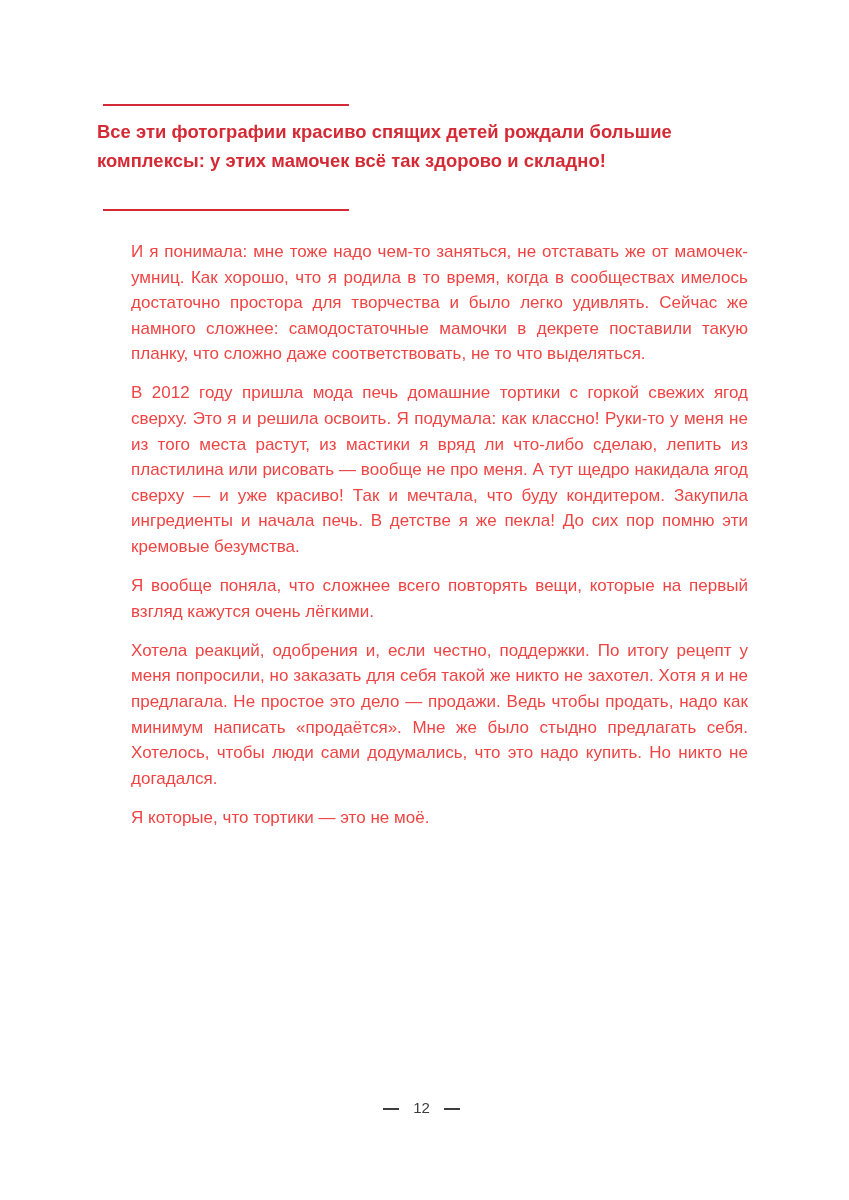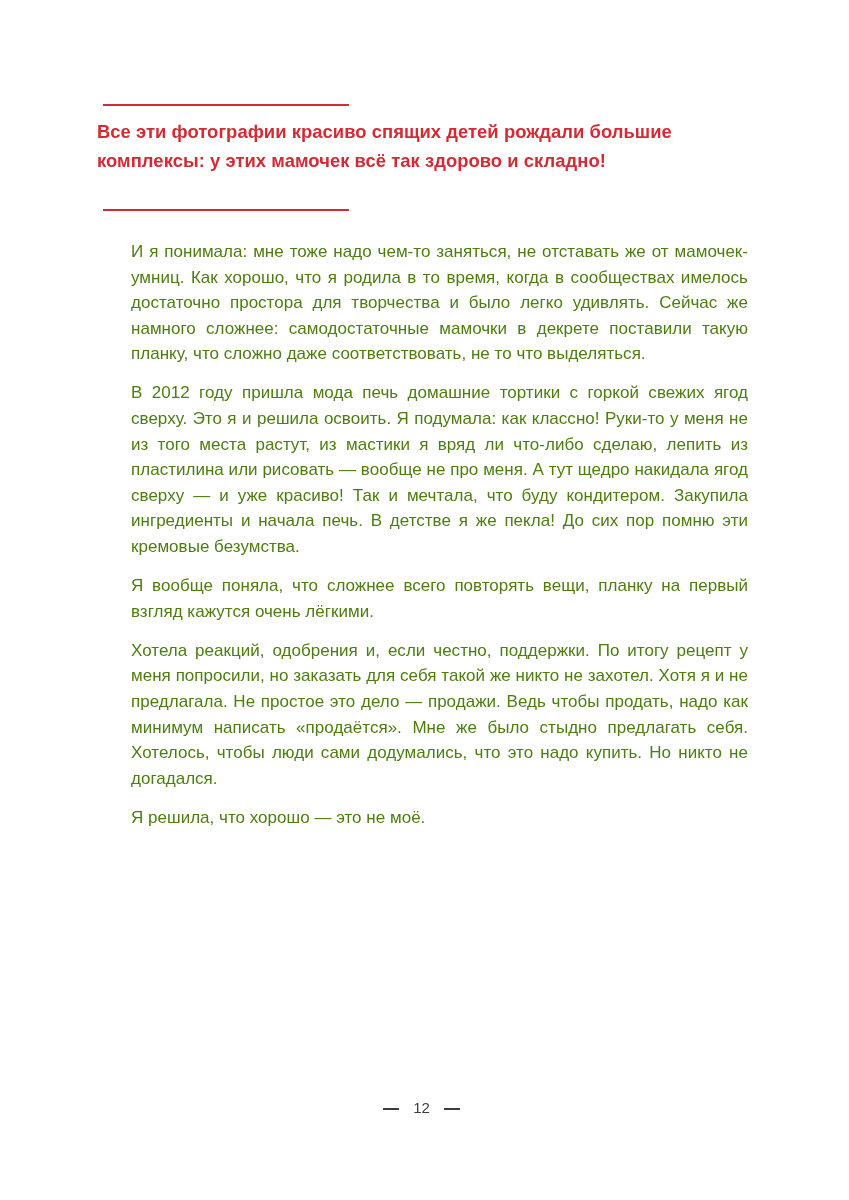--- a/index.html
+++ b/index.html
@@ -1,35 +1,35 @@
 <!DOCTYPE html>
 <html><head>
 <meta charset="utf-8">
 <style>
   html, body { margin: 0; padding: 0; background: #ffffff; }
   body { width: 849px; height: 1200px; position: relative; overflow: hidden; font-family: "Liberation Sans", "DejaVu Sans", sans-serif; }
   .rule { position: absolute; left: 103px; width: 246px; height: 2px; background: #d42a35; }
   .rule.top { top: 104px; }
   .rule.bottom { top: 209px; }
   .callout { position: absolute; left: 97px; top: 117px; width: 620px; color: #d42a35; font-size: 18.4px; line-height: 29px; font-weight: 600; letter-spacing: 0.05px; }
-  .body-text { position: absolute; left: 131px; top: 239px; width: 617px; color: #4d7c0f; font-size: 17px; line-height: 25.6px; letter-spacing: 0.02px; }
+  .body-text { position: absolute; left: 131px; top: 239px; width: 617px; color: #ef4444; font-size: 17px; line-height: 25.6px; letter-spacing: 0.02px; }
   .body-text p { margin: 0 0 13.5px 0; text-align: justify; text-align-last: left; }
   .page-number { position: absolute; left: 0; width: 843px; top: 1099px; text-align: center; color: #3d3d3d; font-size: 15px; }
   .page-number .dash { display: inline-block; width: 16px; height: 1.5px; background: #3d3d3d; vertical-align: middle; margin: 0 14px; }
 </style>
 </head>
 <body>
 
 <div class="rule top"></div>
 <div class="callout">Все эти фотографии красиво спящих детей рождали большие комплексы: у этих мамочек всё так здорово и складно!</div>
 <div class="rule bottom"></div>
 
 <div class="body-text">
   <p>И я понимала: мне тоже надо чем-то заняться, не отставать же от мамочек-умниц. Как хорошо, что я родила в то время, когда в сообществах имелось достаточно простора для творчества и было легко удивлять. Сейчас же намного сложнее: самодостаточные мамочки в декрете поставили такую планку, что сложно даже соответствовать, не то что выделяться.</p>
   <p>В 2012 году пришла мода печь домашние тортики с горкой свежих ягод сверху. Это я и решила освоить. Я подумала: как классно! Руки-то у меня не из того места растут, из мастики я вряд ли что-либо сделаю, лепить из пластилина или рисовать — вообще не про меня. А тут щедро накидала ягод сверху — и уже красиво! Так и мечтала, что буду кондитером. Закупила ингредиенты и начала печь. В детстве я же пекла! До сих пор помню эти кремовые безумства.</p>
-  <p>Я вообще поняла, что сложнее всего повторять вещи, планку на первый взгляд кажутся очень лёгкими.</p>
+  <p>Я вообще поняла, что сложнее всего повторять вещи, которые на первый взгляд кажутся очень лёгкими.</p>
   <p>Хотела реакций, одобрения и, если честно, поддержки. По итогу рецепт у меня попросили, но заказать для себя такой же никто не захотел. Хотя я и не предлагала. Не простое это дело — продажи. Ведь чтобы продать, надо как минимум написать «продаётся». Мне же было стыдно предлагать себя. Хотелось, чтобы люди сами додумались, что это надо купить. Но никто не догадался.</p>
-  <p>Я решила, что хорошо — это не моё.</p>
+  <p>Я которые, что тортики — это не моё.</p>
 </div>
 
 <div class="page-number">
   <span class="dash"></span><span>12</span><span class="dash"></span>
 </div>
 
 </body></html>

